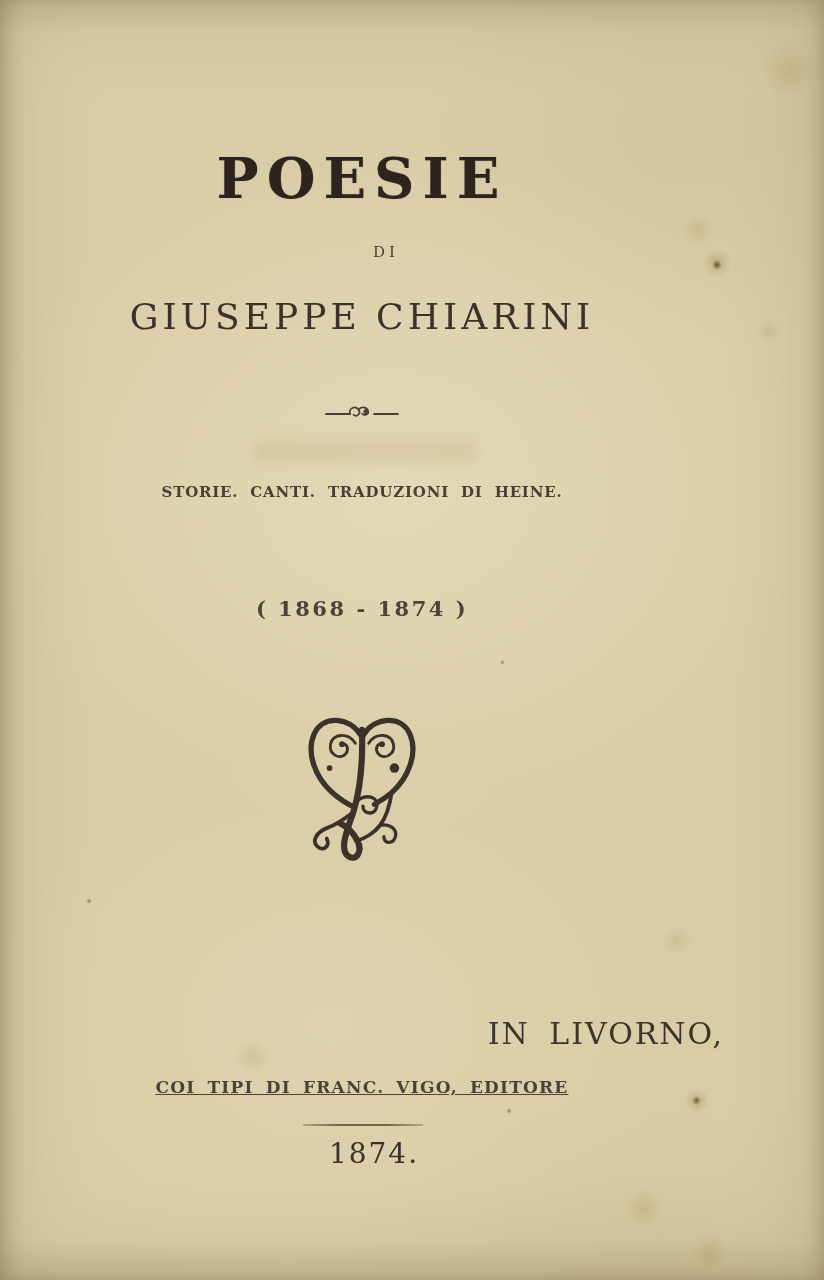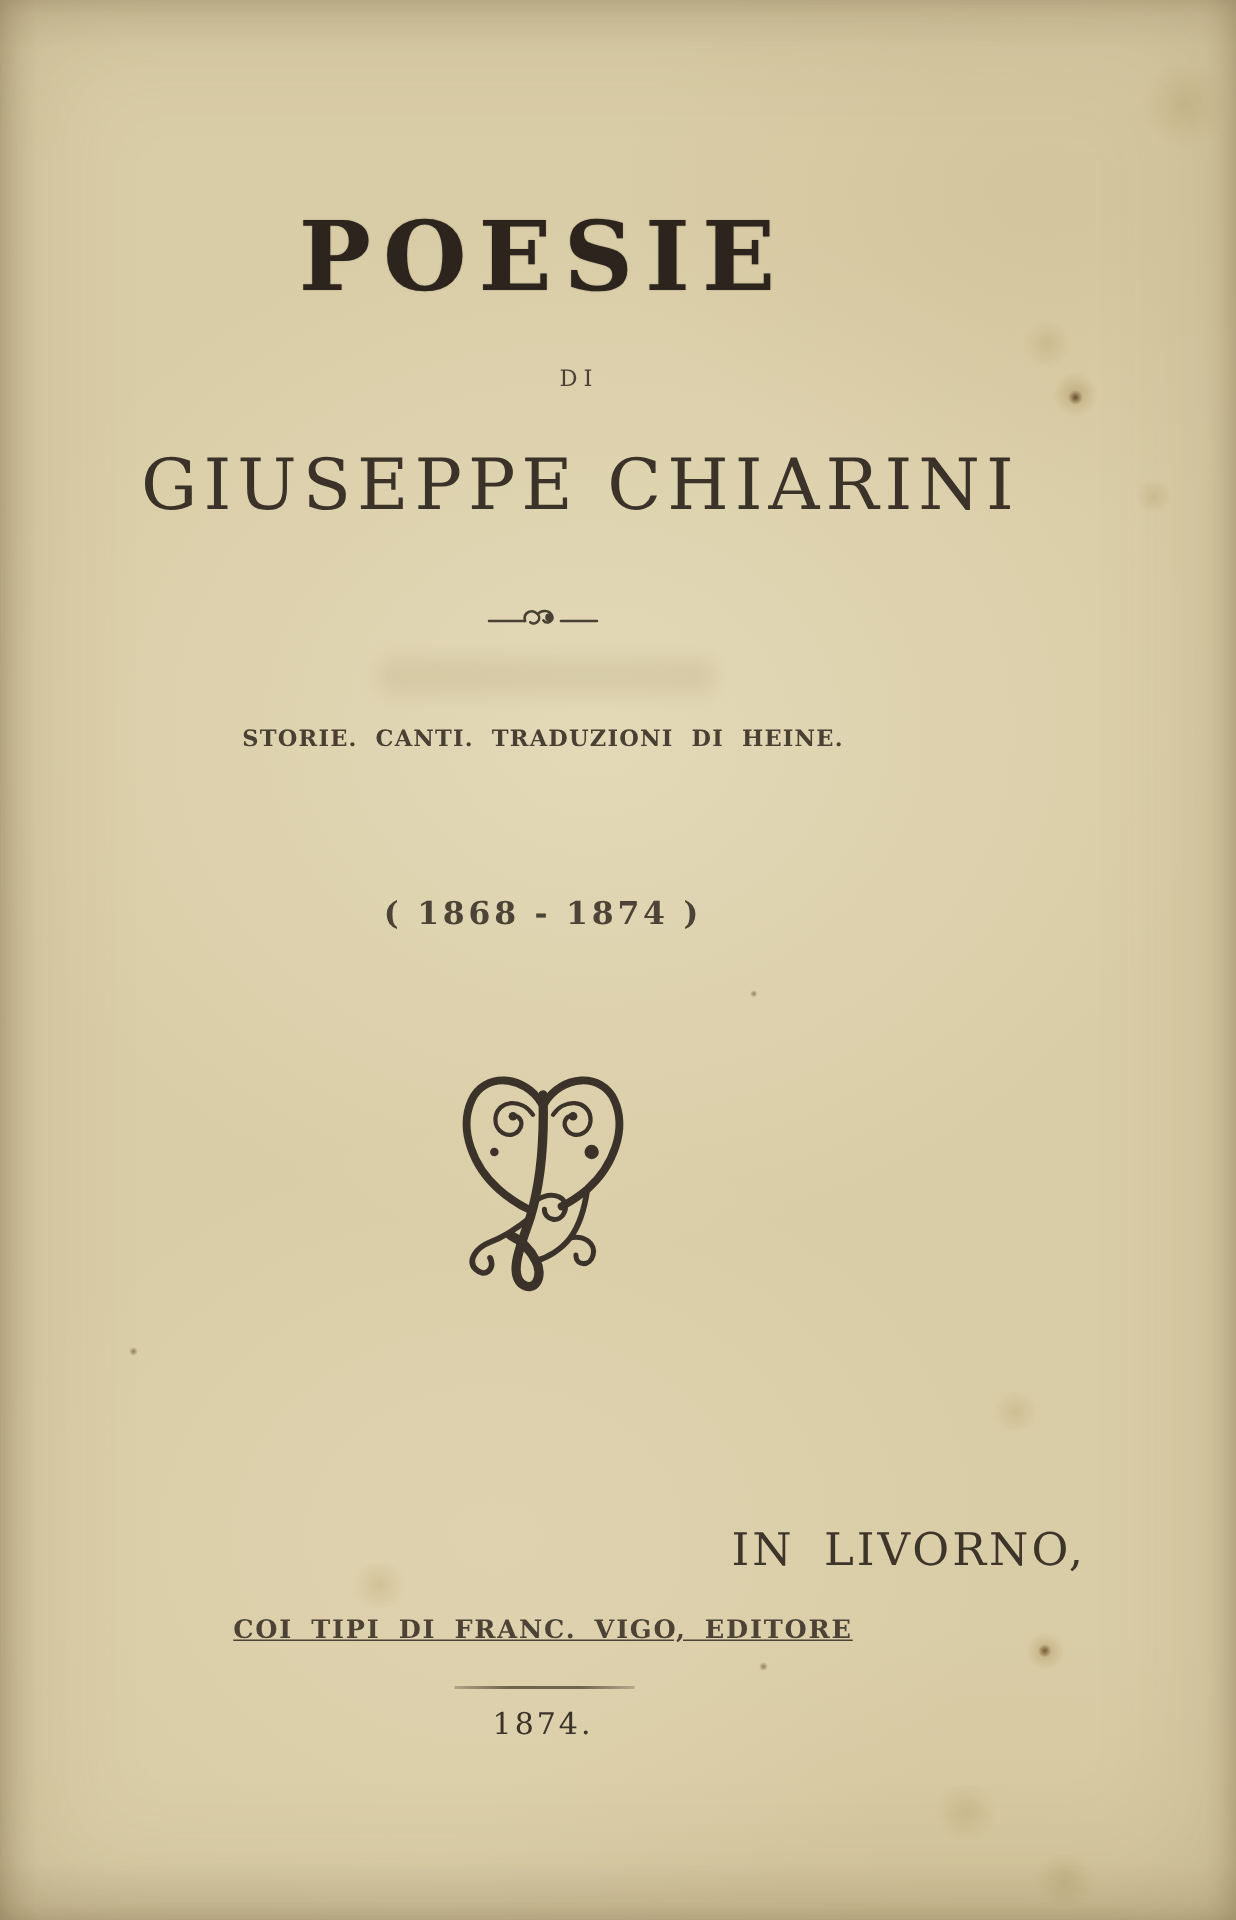--- a/index.html
+++ b/index.html
@@ -37,44 +37,43 @@
   .cblock {
     position: absolute;
     left: 0;
     width: 724px;
     text-align: center;
     color: rgba(46,38,29,0.94);
     white-space: nowrap;
   }
 
   .title {
-    top: 134px;
-    font-size: 64px;
+    top: 145px;
+    font-size: 56px;
     font-weight: 700;
     letter-spacing: 8px;
     color: rgba(38,31,24,0.95);
     text-shadow: 0 0 1px rgba(38,31,24,0.35);
   }
 
   .byline {
     top: 243px;
     font-size: 15px;
     font-weight: 400;
     letter-spacing: 4px;
     color: rgba(58,48,38,0.9);
     margin-left: 24px;
   }
 
   .author {
     top: 296px;
-    font-size: 47px;
+    font-size: 36px;
     font-weight: 400;
     letter-spacing: 4px;
     color: rgba(44,37,29,0.92);
-    padding-left: 25px;
   }
 
   .divider-wrap { top: 404px; }
   .divider-wrap svg { vertical-align: top; }
 
   .ghost {
     position: absolute;
     top: 438px;
     left: 252px;
     width: 225px;
@@ -136,24 +135,25 @@
     position: absolute;
     top: 1124px;
     left: 303px;
     width: 120px;
     height: 2px;
     background: linear-gradient(90deg, rgba(90,78,60,0.35), rgba(74,63,46,0.75) 30%, rgba(74,63,46,0.75) 70%, rgba(90,78,60,0.3));
   }
 
   .year {
     top: 1137px;
-    font-size: 20px;
+    font-size: 28px;
     font-weight: 400;
     letter-spacing: 2px;
     color: rgba(44,37,29,0.92);
+    padding-left: 12px;
   }
 
   
   .spot {
     position: absolute;
     border-radius: 50%;
     pointer-events: none;
   }
   .spot.halo   { background: radial-gradient(circle, rgba(150,114,58,0.32), rgba(150,114,58,0) 70%); }
   .spot.faint  { background: radial-gradient(circle, rgba(160,128,70,0.20), rgba(160,128,70,0) 70%); }

